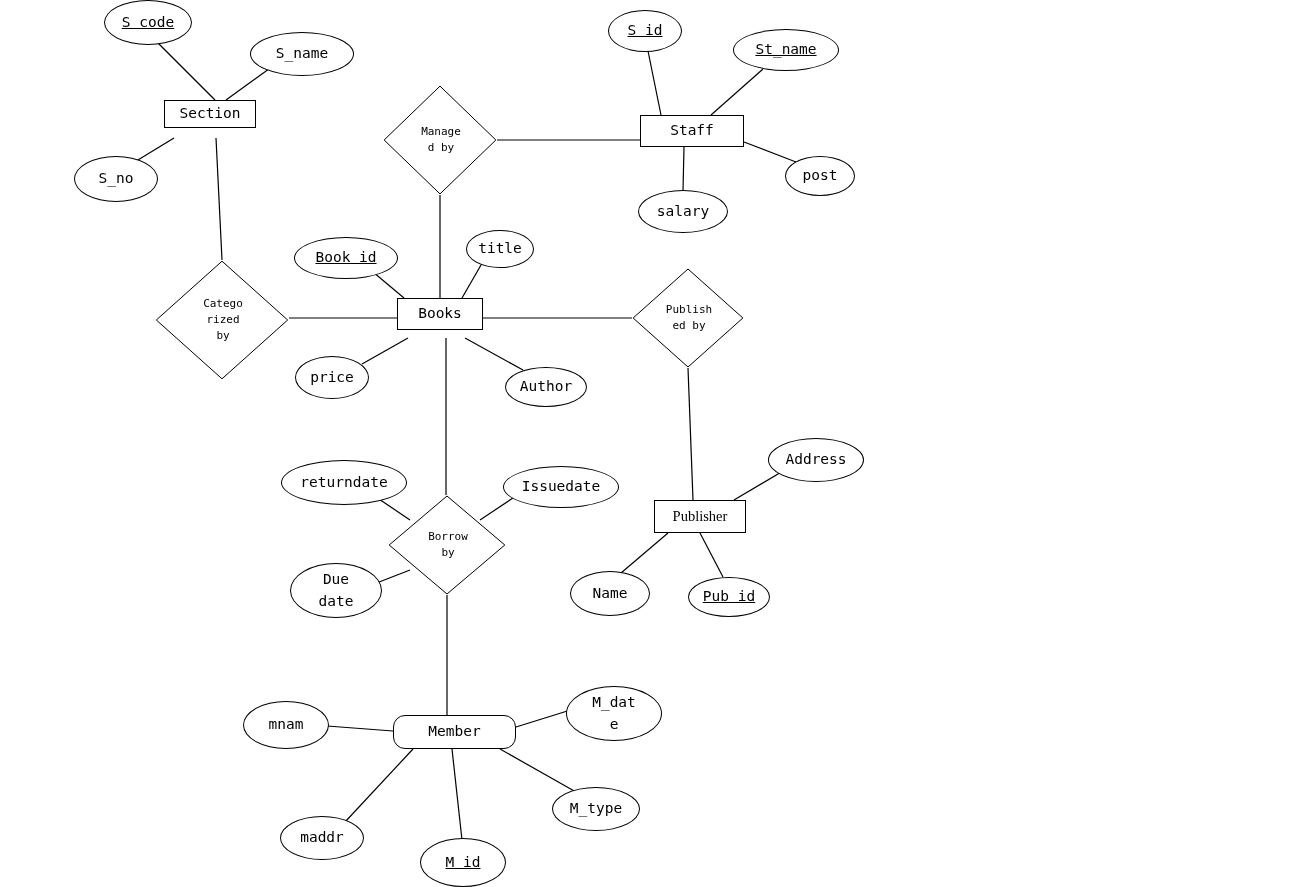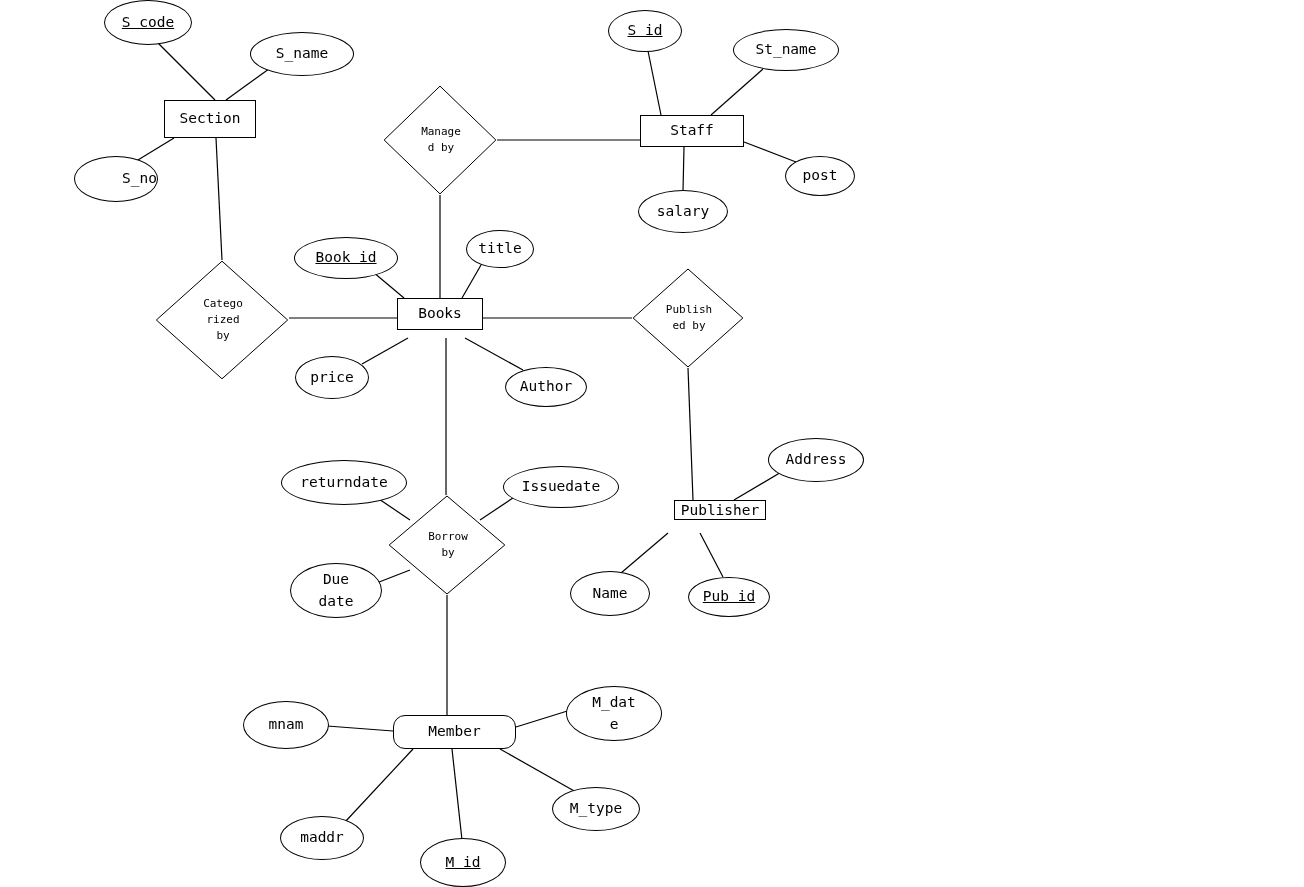--- a/index.html
+++ b/index.html
@@ -104,30 +104,30 @@
       <line x1="410" y1="570" x2="374" y2="584" stroke="#000000" stroke-width="1.2"></line>
       <line x1="447" y1="595" x2="447" y2="715" stroke="#000000" stroke-width="1.2"></line>
       <line x1="393" y1="731" x2="327" y2="726" stroke="#000000" stroke-width="1.2"></line>
       <line x1="516" y1="727" x2="577" y2="708" stroke="#000000" stroke-width="1.2"></line>
       <line x1="413" y1="749" x2="345" y2="822" stroke="#000000" stroke-width="1.2"></line>
       <line x1="452" y1="749" x2="462" y2="840" stroke="#000000" stroke-width="1.2"></line>
       <line x1="500" y1="749" x2="576" y2="792" stroke="#000000" stroke-width="1.2"></line>
     </svg>
 
   <div id="nodes-layer">
-      <div class="node entity" style="left: 164px; top: 100px; width: 92px; height: 38px;">
+      <div class="node entity" style="left: 164px; top: 100px; width: 92px; height: 28px;">
         <span class="lbl">Section</span>
       </div>
       <div class="node entity" style="left: 640px; top: 115px; width: 104px; height: 32px;">
         <span class="lbl">Staff</span>
       </div>
       <div class="node entity" style="left: 397px; top: 298px; width: 86px; height: 32px;">
         <span class="lbl">Books</span>
       </div>
-      <div class="node entity" style="left: 674px; top: 500px; width: 92px; height: 20px;">
+      <div class="node entity" style="left: 654px; top: 500px; width: 92px; height: 33px; font-family: Liberation Serif, serif;">
         <span class="lbl">Publisher</span>
       </div>
       <div class="node entity" style="left: 393px; top: 715px; width: 123px; height: 34px; border-radius: 12px;">
         <span class="lbl">Member</span>
       </div>
       <div class="node rel" style="left: 383px; top: 85px; width: 114px; height: 110px;">
         <svg class="diamond-shape" viewBox="0 0 100 100" preserveAspectRatio="none">
           <polygon points="50,1 99,50 50,99 1,50" fill="#ffffff" stroke="#000000" stroke-width="1" vector-effect="non-scaling-stroke"></polygon>
         </svg>
         <span class="lbl">Manage
@@ -154,27 +154,27 @@
         </svg>
         <span class="lbl">Borrow
 by</span>
       </div>
       <div class="node attr" style="left: 104px; top: 0px; width: 88px; height: 45px;">
         <span class="lbl pk">S code</span>
       </div>
       <div class="node attr" style="left: 250px; top: 32px; width: 104px; height: 44px;">
         <span class="lbl">S_name</span>
       </div>
-      <div class="node attr" style="left: 74px; top: 156px; width: 84px; height: 46px; justify-content: flex-end;">
+      <div class="node attr" style="left: 74px; top: 156px; width: 84px; height: 46px;">
         <span class="lbl">S_no</span>
       </div>
       <div class="node attr" style="left: 608px; top: 10px; width: 74px; height: 42px;">
         <span class="lbl pk">S id</span>
       </div>
-      <div class="node attr" style="left: 733px; top: 29px; width: 106px; height: 42px;">
+      <div class="node attr" style="left: 733px; top: 29px; width: 106px; height: 42px; text-decoration: underline;">
         <span class="lbl">St_name</span>
       </div>
       <div class="node attr" style="left: 785px; top: 156px; width: 70px; height: 40px;">
         <span class="lbl">post</span>
       </div>
       <div class="node attr" style="left: 638px; top: 190px; width: 90px; height: 43px;">
         <span class="lbl">salary</span>
       </div>
       <div class="node attr" style="left: 294px; top: 237px; width: 104px; height: 42px;">
         <span class="lbl pk">Book id</span>

